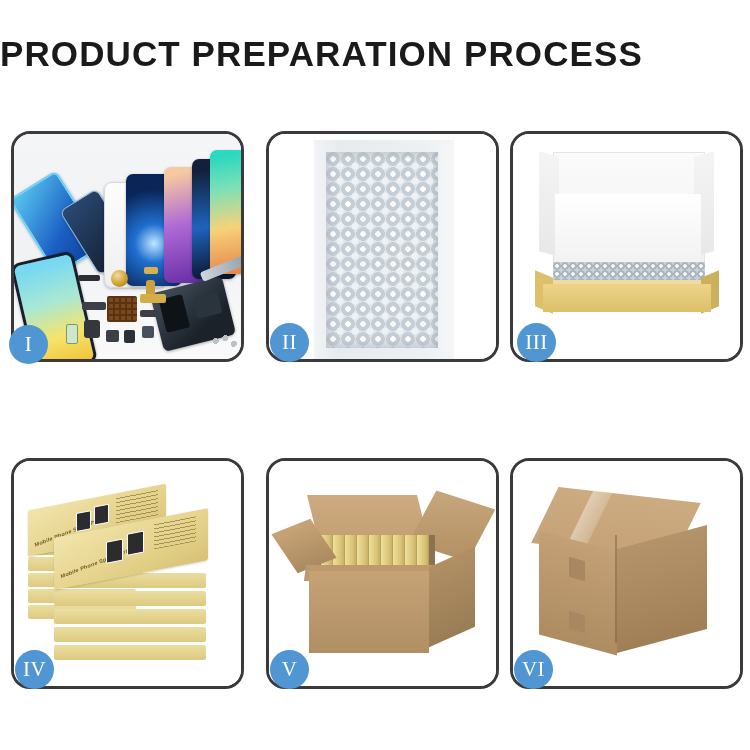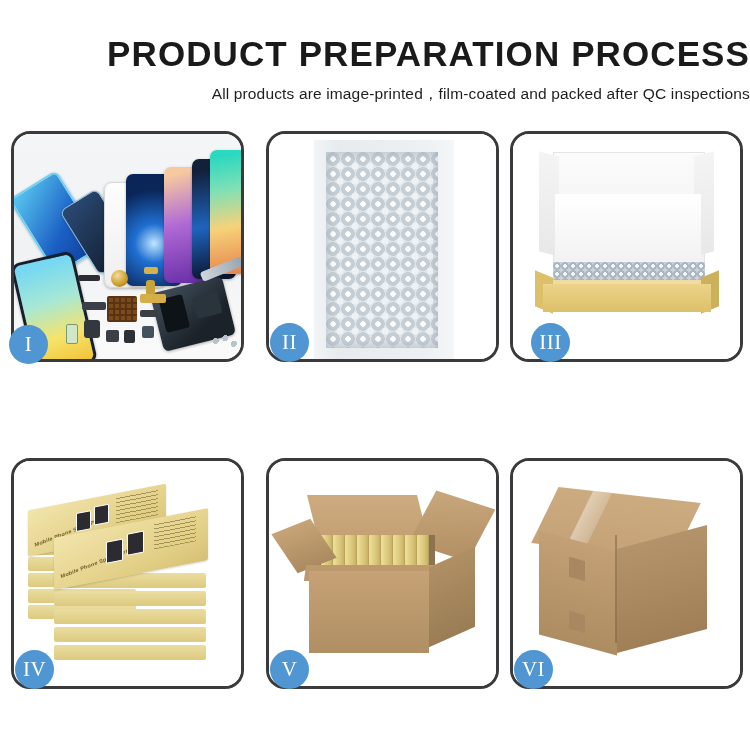--- a/index.html
+++ b/index.html
@@ -3,21 +3,21 @@
 <meta charset="utf-8">
 <style>
   html,body{margin:0;padding:0;}
   body{
     width:750px;height:750px;
     background:#ffffff;
     font-family:"Liberation Sans", sans-serif;
     overflow:hidden;
     position:relative;
   }
-  .header{position:absolute;left:0;top:0;width:750px;text-align:right;}
+  .header{position:absolute;left:0;top:0;width:750px;text-align:left;}
   .title{
     margin:0;padding-top:36px;
     font-size:35px;font-weight:700;letter-spacing:1.1px;
     color:#1a1a1a;line-height:1.05;
     font-family:"Liberation Sans", sans-serif;
   }
   .subtitle{
     margin:0;padding-top:11px;
     font-size:15.5px;font-weight:400;letter-spacing:0.15px;
     color:#1e1e1e;
@@ -35,21 +35,21 @@
   .p4{left:11px;} .p5{left:266px;} .p6{left:510px;}
 
   .badge{
     position:absolute;width:39px;height:39px;border-radius:50%;
     background:#4f96d2;color:#ffffff;
     display:flex;align-items:center;justify-content:center;
     font-family:"Liberation Serif", serif;
     font-size:21px;letter-spacing:0.5px;line-height:1;
     z-index:40;
   }
-  .b1{left:9px;top:194px;} .b2{left:270px;top:192px;} .b3{left:531px;top:192px;}
+  .b1{left:9px;top:194px;} .b2{left:270px;top:192px;} .b3{left:517px;top:192px;}
   .b4{left:15px;top:192px;} .b5{left:270px;top:192px;} .b6{left:514px;top:192px;}
 
   .stage{position:absolute;inset:0;overflow:hidden;}
 
   
   .p1bg{position:absolute;inset:0;background:
      linear-gradient(180deg,#f4f5f7 0%,#f1f2f4 52%,#fafafa 100%);}
   .scr{position:absolute;border-radius:7px;box-shadow:0 1px 3px rgba(0,0,0,.28);}
   .sA{left:14px;top:44px;width:52px;height:86px;transform:rotate(-32deg);
       background:linear-gradient(150deg,#59c8f0,#1b5fc4 60%,#0d3f99);border:2px solid #6fd0f2;}
@@ -187,21 +187,20 @@
   .vTab2{position:absolute;left:56px;top:152px;width:16px;height:18px;
       background:#a98760;transform:skewY(15deg);}
   .vEdge{position:absolute;left:102px;top:74px;width:2px;height:108px;
       background:rgba(90,66,40,.35);}
 </style>
 </head>
 <body>
 
 <div class="header">
   <h1 class="title">PRODUCT PREPARATION PROCESS</h1>
-  <p class="subtitle">All products are image-printed，film-coated and packed after QC inspections</p>
 </div>
 
 <div class="grid">
 
   <div class="row">
 
     <div class="panel p1">
       <div class="stage">
         <div class="p1bg"></div>
         <div class="scr sA"></div>

